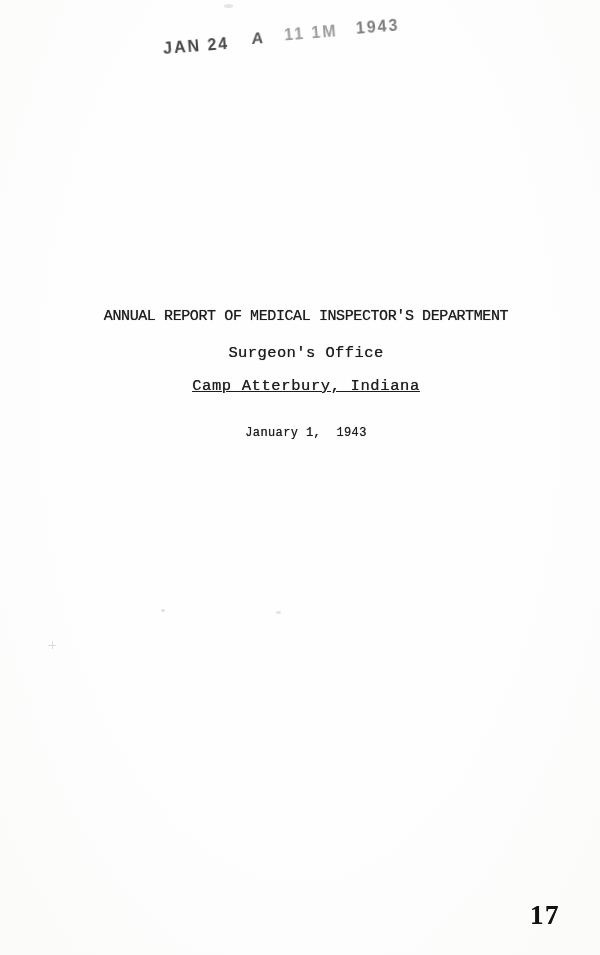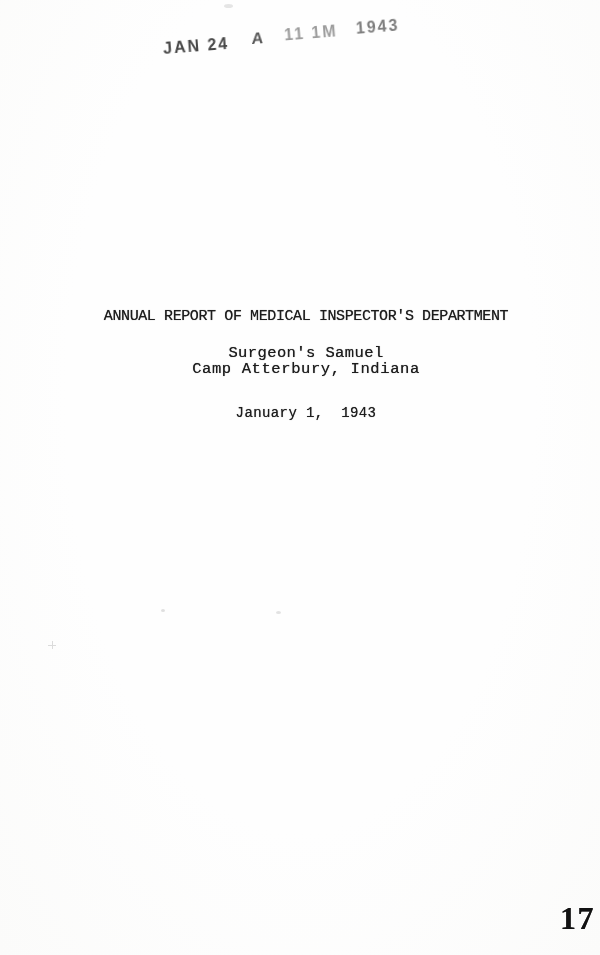--- a/index.html
+++ b/index.html
@@ -54,41 +54,41 @@
     text-align: center;
   }
   .title-block .line {
     position: absolute;
     left: 0;
     right: 0;
     line-height: 20px;
   }
   .line-title    { top: 0;     font-size: 15px;   letter-spacing: -0.4px; }
   .line-office   { top: 36px;  font-size: 15.5px; letter-spacing: 0.4px;  }
-  .line-location { top: 52px;  font-size: 15.5px; letter-spacing: 0.6px;  }
-  .line-date     { top: 96px; font-size: 14px; letter-spacing: 0.4px;  }
+  .line-location { top: 69px;  font-size: 15.5px; letter-spacing: 0.6px; text-decoration: underline;  }
+  .line-date     { top: 116px; font-size: 12px; letter-spacing: 0.4px;  }
 
   .signature-block {
     position: absolute;
     left: 0;
     right: 24px;   
     top: 845px;
     text-align: center;
     font-size: 15.5px;
     line-height: 18.5px;
     letter-spacing: 0.2px;
   }
 
   .page-number {
     position: absolute;
-    left: 560px;
+    left: 530px;
     top: 900px;
     font-family: "Liberation Serif", serif;
     font-weight: 700;
-    font-size: 32px;
+    font-size: 27px;
     letter-spacing: 1.5px;
     color: #121212;
     text-shadow: 0 0 0.6px rgba(10,10,10,0.7);
     text-align: center;
   }
 
   
   .speck {
     position: absolute;
     border-radius: 50%;
@@ -121,21 +121,21 @@
 
   <div class="stamp">
     <span class="sp-0">JAN 24</span>
     <span class="sp-1">A</span>
     <span class="sp-2">11 1M</span>
     <span class="sp-3">1943</span>
   </div>
 
   <div class="title-block">
     <div class="line line-title typewriter">ANNUAL REPORT OF MEDICAL INSPECTOR'S DEPARTMENT</div>
-    <div class="line line-office typewriter">Surgeon's Samuel</div>
+    <div class="line line-office typewriter">Surgeon's Office</div>
     <div class="line line-location typewriter">Camp Atterbury, Indiana</div>
     <div class="line line-date typewriter">January 1,  1943</div>
   </div>
 
   <div class="signature-block typewriter">
     
   </div>
 
   <div class="page-number">17</div>
 

